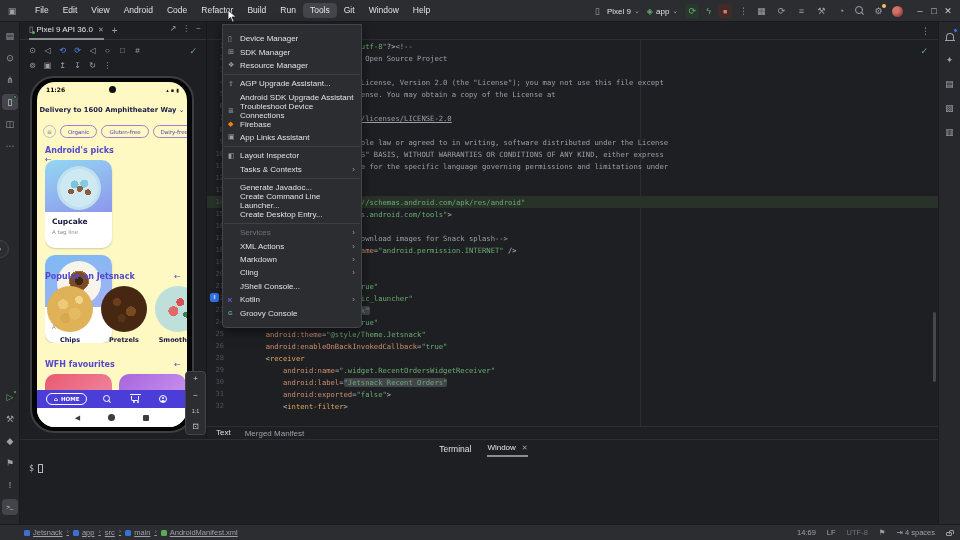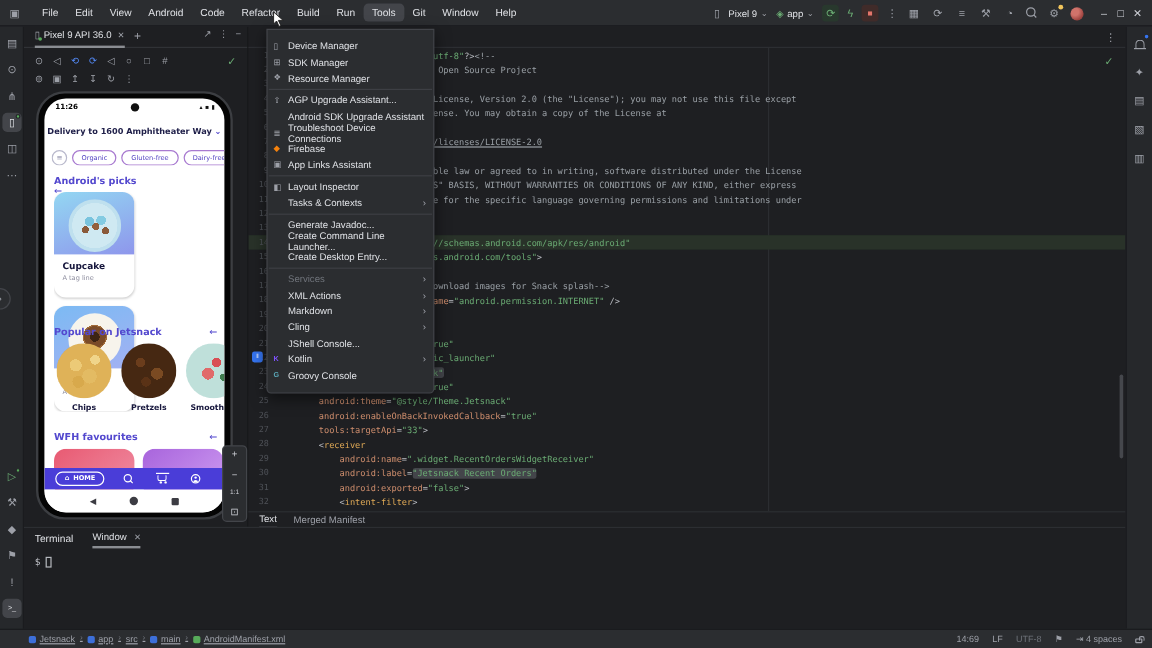--- a/index.html
+++ b/index.html
@@ -67,21 +67,21 @@
   #dtb1 { position:absolute; left:6px; top:22px; display:flex; gap:2px; }
   #dtb2 { position:absolute; left:6px; top:37px; display:flex; gap:2px; }
   .dic { width:13px; height:13px; display:flex; align-items:center; justify-content:center;
     color:#9da0a8; font-size:8px; }
   .dic.blue { color:#548af7; }
   #dev-check { position:absolute; right:9px; top:24px; color:#6aab73; font-size:9px; }
 
   
   #phone { position:absolute; left:10px; top:54px; width:164px; height:357px; background:#050505;
     border:2px solid #3c3e42; border-radius:24px; }
-  #screen { position:absolute; left:5px; top:4px; width:150px; height:345px; background:#ffffff;
+  #screen { position:absolute; left:5px; top:4px; width:150px; height:345px; background:#fef9c3;
     border-radius:18px; overflow:hidden; font-family:"DejaVu Sans", sans-serif; }
   #p-status { position:absolute; left:0; top:3px; width:100%; height:10px; }
   #p-time { position:absolute; left:9px; top:1px; font-size:6px; color:#000; font-weight:bold; }
   #p-hole { position:absolute; left:72px; top:1px; width:7px; height:7px; border-radius:50%; background:#101010; }
   #p-sig { position:absolute; right:8px; top:2px; display:flex; gap:2px; color:#111; font-size:5px; }
   #p-delivery { position:absolute; left:0; top:24px; width:100%; text-align:center; font-size:6.8px;
     color:#20204a; font-weight:bold; }
   #p-delivery .dchev { color:#5348ce; }
   #p-filters { position:absolute; left:6px; top:43px; width:144px; display:flex; gap:4px; align-items:center; overflow:hidden; }
   .filter-btn { width:13px; height:13px; border:1px solid #b9b9cc; border-radius:50%; color:#7a7a99;
@@ -187,21 +187,21 @@
   #insp-check { position:absolute; right:10px; top:24px; color:#6aab73; font-size:9px; }
   #scroll-thumb { position:absolute; right:2px; top:290px; width:3px; height:70px; background:#45474c; border-radius:2px; }
   #editor-tabs { position:absolute; left:0; bottom:0; width:100%; height:13px; border-top:1px solid #2c2e32;
     display:flex; align-items:center; gap:14px; padding-left:9px; font-size:8px; }
   .etab { color:#9da0a8; height:13px; display:flex; align-items:center; }
   .etab.on { color:#dfe1e5; border-bottom:1px solid #a0a3a8; }
 
   
   #terminal { position:absolute; left:20px; top:439px; width:918px; height:85px; background:#1e1f22;
     border-top:1px solid #2c2e32; }
-  #term-head { position:absolute; left:0; top:0; width:100%; height:17px; display:flex; align-items:center; gap:16px; padding-left:9px; }
+  #term-head { position:absolute; left:0; top:0; width:100%; height:17px; display:flex; align-items:center; gap:16px; padding-left:9px;justify-content:center; }
   #term-title { font-size:8.5px; color:#dfe1e5; }
   #term-tab { display:flex; align-items:center; gap:4px; font-size:8px; color:#dfe1e5; height:17px;
     border-bottom:2px solid #8a8d92; }
   #term-tab .tab-close { font-size:7px; }
   #term-body { position:absolute; left:9px; top:24px; font-family:"DejaVu Sans Mono", monospace;
     font-size:8px; color:#bcbec4; display:flex; align-items:center; gap:4px; }
   #term-cursor { width:5px; height:9px; border:1px solid #b6b9bf; }
 
   
   #right-rail { position:absolute; right:0; top:22px; width:22px; height:502px; background:#26282b;
@@ -544,24 +544,20 @@
             <span class="ln">24</span>
             <span class="tx">        <span class="a">android:supportsRtl</span>=<span class="s">"true"</span></span>
           </div>
           <div class="cl">
             <span class="ln">25</span>
             <span class="tx">        <span class="a">android:theme</span>=<span class="s">"@style/Theme.Jetsnack"</span></span>
           </div>
           <div class="cl">
             <span class="ln">26</span>
             <span class="tx">        <span class="a">android:enableOnBackInvokedCallback</span>=<span class="s">"true"</span></span>
-          </div>
-          <div class="cl">
-            <span class="ln">27</span>
-            <span class="tx">        <span class="a">tools:targetApi</span>=<span class="s">"33"</span>&gt;</span>
           </div>
           <div class="cl">
             <span class="ln">28</span>
             <span class="tx">        &lt;<span class="t">receiver</span></span>
           </div>
           <div class="cl">
             <span class="ln">29</span>
             <span class="tx">            <span class="a">android:name</span>=<span class="s">".widget.RecentOrdersWidgetReceiver"</span></span>
           </div>
           <div class="cl">

